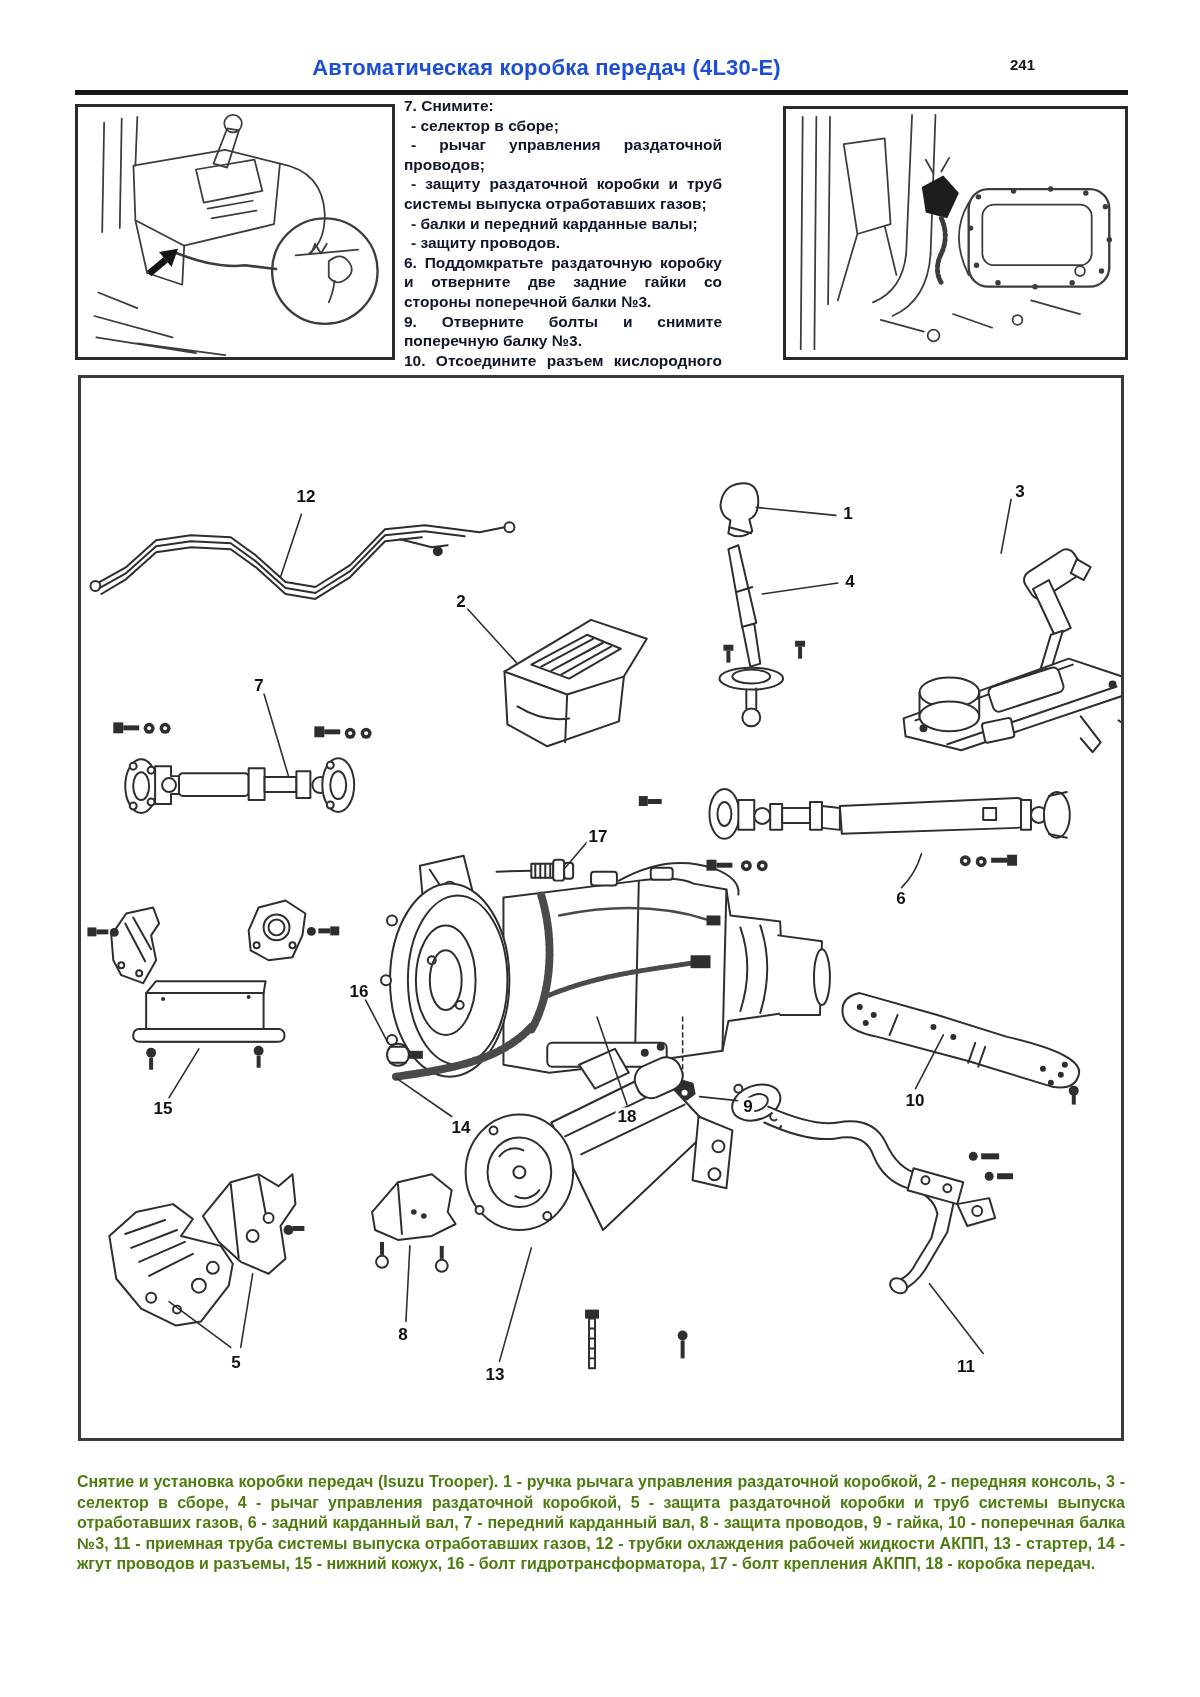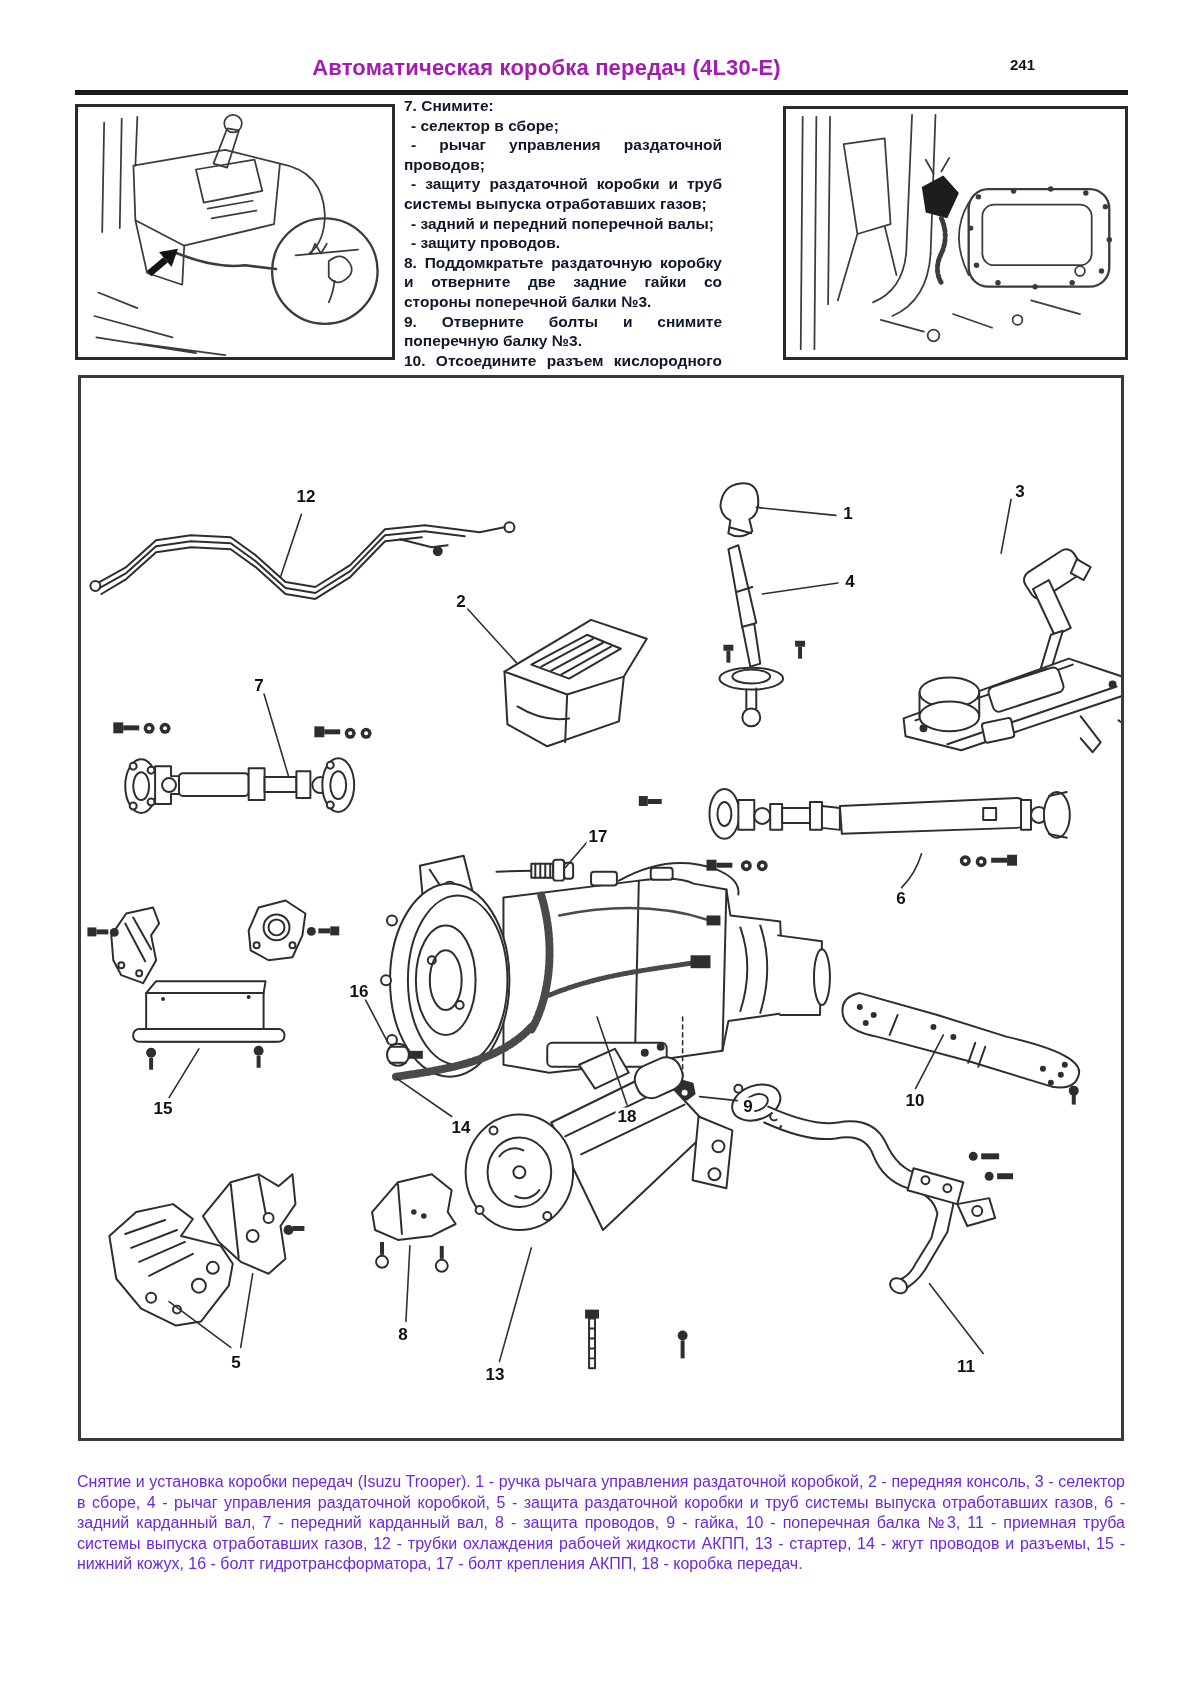--- a/index.html
+++ b/index.html
@@ -1,40 +1,40 @@
 <!DOCTYPE html>
 <html><head>
 <meta charset="utf-8">
 <style>
   html,body{margin:0;padding:0;background:#fff;}
   .page{position:relative;width:1200px;height:1697px;background:#fff;overflow:hidden;
         font-family:"Liberation Sans",sans-serif;color:#1c1c1c;}
   
   .hdr{position:absolute;left:75px;top:50px;width:1053px;height:40px;border-bottom:5px solid #181818;}
   .hdr-title{position:absolute;left:0;right:110px;top:5px;text-align:center;
-             font-size:22px;font-weight:bold;letter-spacing:.2px;color:#a21caf;}
+             font-size:22px;font-weight:bold;letter-spacing:.2px;color:#1d4ed8;}
   .hdr-num{position:absolute;right:93px;top:6px;font-size:15px;font-weight:bold;color:#161616;}
   
   .fig{position:absolute;border:3px solid #2a2a2a;background:#fff;box-sizing:border-box;}
   .figL{left:75px;top:104px;width:320px;height:256px;}
   .figR{left:783px;top:106px;width:345px;height:254px;}
   .fig svg{position:absolute;left:0;top:0;width:100%;height:100%;}
   .steps{position:absolute;left:404px;top:96px;width:318px;font-size:15.5px;line-height:19.6px;
          font-weight:bold;text-align:justify;color:#0f172a;}
   .steps p{margin:0;}
   .steps p.sub{text-indent:7px;}
   
   .diagram{position:absolute;left:78px;top:375px;width:1046px;height:1066px;
            border:3px solid #3a3a3a;background:#fff;box-sizing:border-box;}
   .diagram svg.art{position:absolute;left:0;top:0;width:100%;height:100%;}
   .co{position:absolute;transform:translate(-50%,-50%);font-size:17px;font-weight:bold;
       color:#101010;background:#fff;padding:0 2px;line-height:1;}
   
   .caption{position:absolute;left:77px;top:1456px;width:1048px;font-size:16px;line-height:20.6px;
-           font-weight:normal;text-align:justify;color:#6d28d9;}
+           font-weight:bold;text-align:justify;color:#4d7c0f;}
 </style>
 </head>
 <body>
 
 <div class="page">
 
   <div class="hdr">
     <div class="hdr-title">Автоматическая коробка передач (4L30-E)</div>
     <div class="hdr-num">241</div>
   </div>
@@ -63,23 +63,23 @@
         <path d="M238,150 l4,-10 l6,10 l6,-10"></path>
       </g>
     </svg>
   </div>
 
   <div class="steps">
     <p class="num">7. Снимите:</p>
     <p class="sub">- селектор в сборе;</p>
     <p class="sub">- рычаг управления раздаточной проводов;</p>
     <p class="sub">- защиту раздаточной коробки и труб системы выпуска отработавших газов;</p>
-    <p class="sub">- задний и передний поперечной валы;</p>
+    <p class="sub">- балки и передний карданные валы;</p>
     <p class="sub">- защиту проводов.</p>
-    <p class="num">8. Поддомкратьте раздаточную коробку и отверните две задние гайки со стороны поперечной балки №3.</p>
+    <p class="num">6. Поддомкратьте раздаточную коробку и отверните две задние гайки со стороны поперечной балки №3.</p>
     <p class="num">9. Отверните болты и снимите поперечную балку №3.</p>
     <p class="num">10. Отсоедините разъем кислородного датчика.</p>
   </div>
 
   <div class="fig figR">
     <svg viewBox="0 0 345 254">
       <g stroke="#3c3c3c" fill="none" stroke-width="1.8" stroke-linecap="round" stroke-linejoin="round">
         <path d="M16,8 L14,246 M30,8 L28,246 M44,8 L42,200"></path>
         <path d="M58,36 L100,30 L106,118 L72,128 Z M72,128 L52,196 M100,120 L112,170"></path>
         <path d="M128,6 L122,148 M152,6 L147,148"></path>

